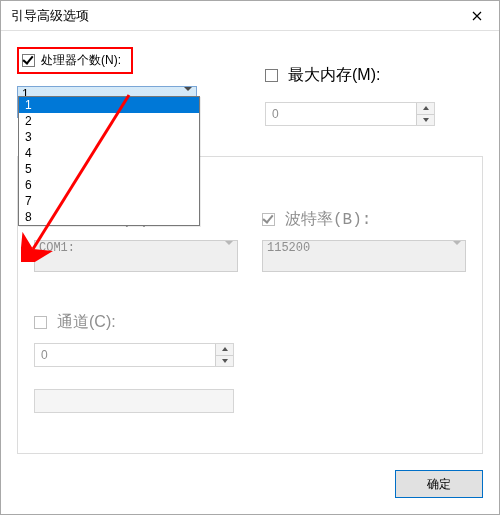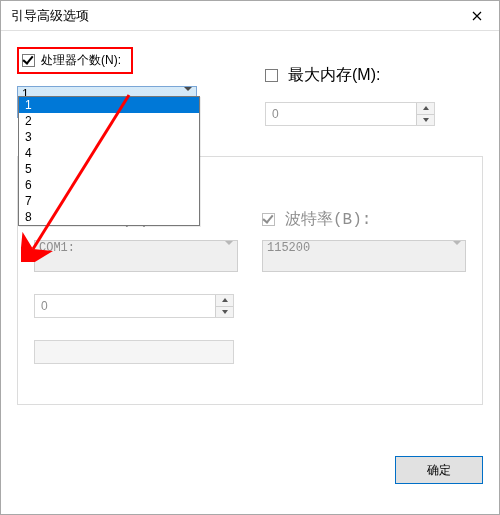--- a/index.html
+++ b/index.html
@@ -291,20 +291,24 @@
             <span>波特率(B):</span>
           </div>
           <div class="combo disabled">
             <span class="val">115200</span>
             <span class="combo-arrow"></span>
           </div>
         </div>
       </div>
 
       <div style="height:22px"></div>
+      <div class="chk-label disabled">
+        <span class="chkbox disabled"></span>
+        <span>通道(C):</span>
+      </div>
       <div class="spinner disabled" style="width:200px">
         <div class="val">0</div>
         <div class="btns">
           <div>
               <span class="tri-up"></span>
             </div>
           <div>
               <span class="tri-down"></span>
             </div>
         </div>

